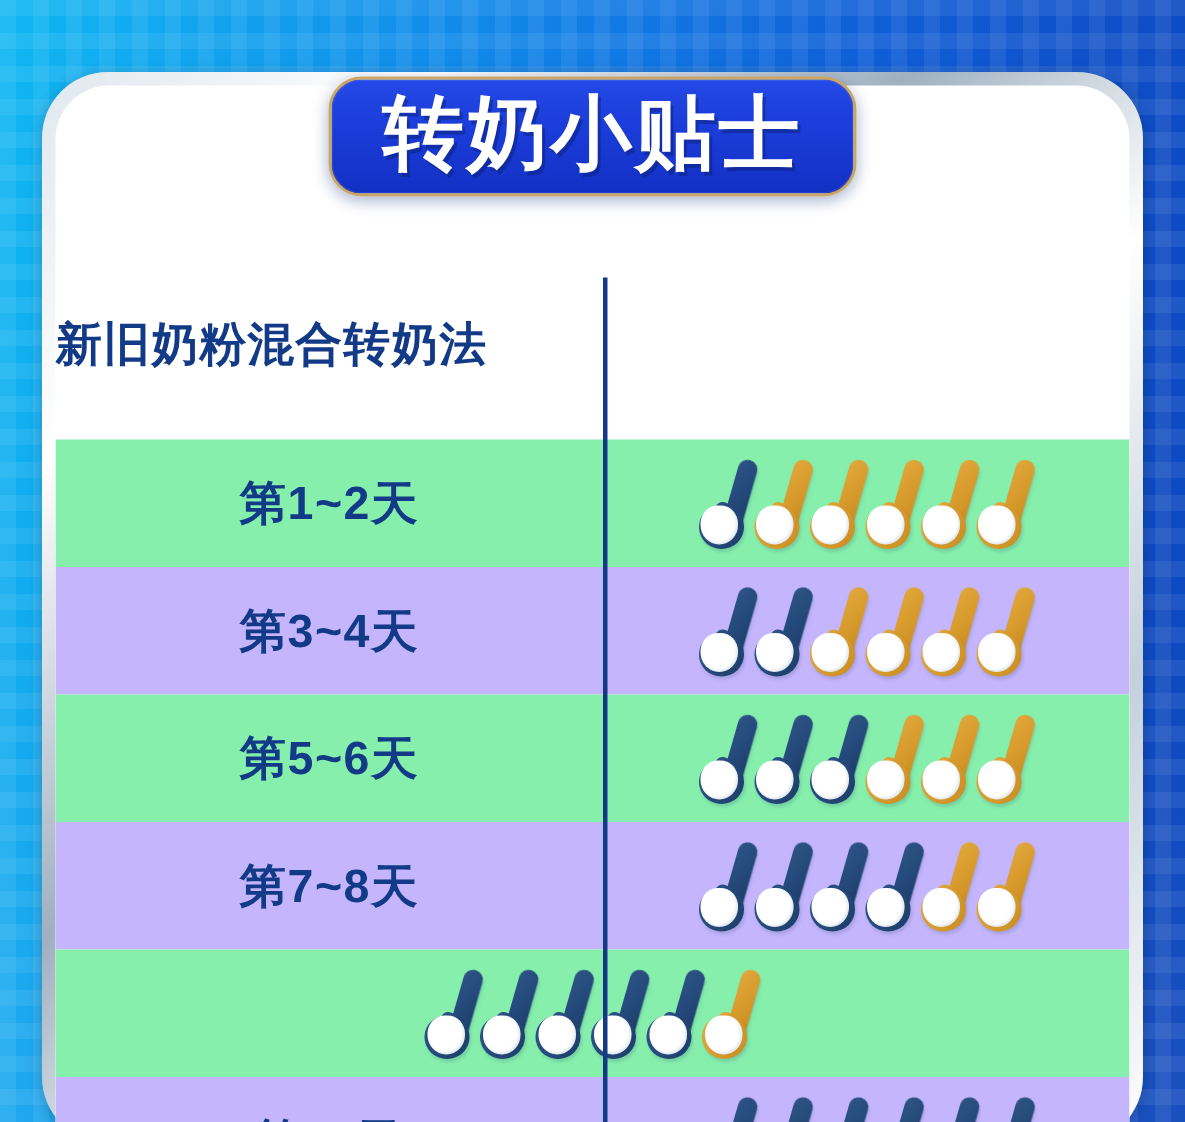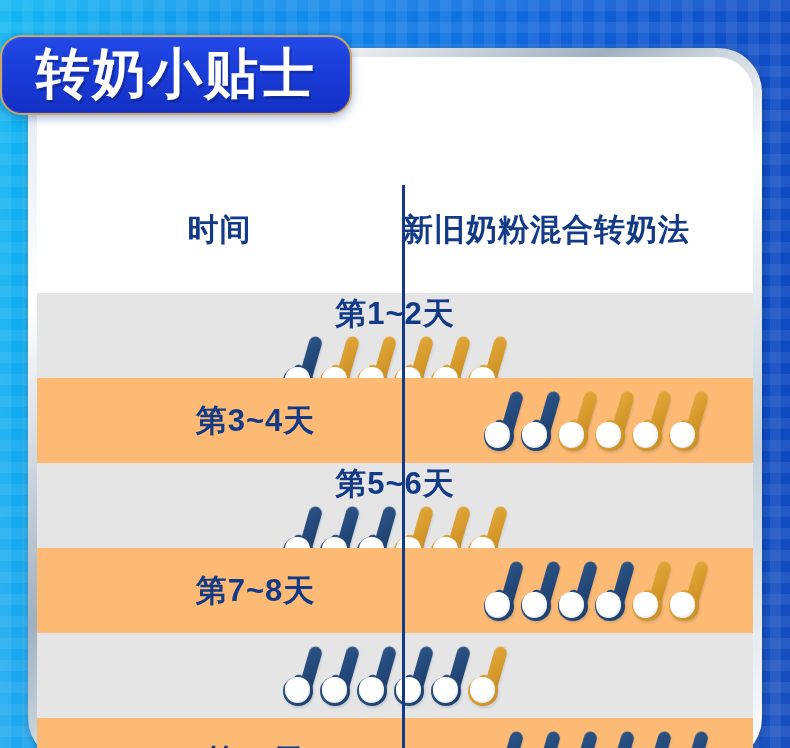--- a/index.html
+++ b/index.html
@@ -36,22 +36,22 @@
   }
   #card{
     position:absolute;left:9px;top:9px;right:9px;bottom:0;
     border-radius:36px 36px 0 0;
     background:#ffffff;
     overflow:hidden;
   }
 
   
   #banner-wrap{
-    position:absolute;left:0;right:0;top:35px;
-    display:flex;justify-content:flex-start;z-index:6;
+    position:absolute;left:0;right:0;top:51px;
+    display:flex;justify-content:center;z-index:6;
   }
   #banner{
     position:relative;
     padding:9px 34px 13px;
     border-radius:22px;
     background:linear-gradient(180deg,#2449e6 0%,#1a3cd8 45%,#1330c4 100%);
     border:2px solid #c9a663;
     box-shadow:0 3px 10px rgba(0,40,120,.35), inset 0 0 0 1px rgba(255,255,255,.08);
   }
   #banner-text{
@@ -81,22 +81,22 @@
   #divider{
     position:absolute;left:365px;top:18px;bottom:-520px;
     width:3px;background:#123a86;z-index:4;
   }
 
   .row{
     height:85px;
     display:flex;align-items:center;
     position:relative;
   }
-  .row.odd { background:#e5e5e5;flex-direction:column; }
-  .row.even{ background:#fdba74;padding-left:36px; }
+  .row.odd { background:#86efac; }
+  .row.even{ background:#c4b5fd; }
 
   .cell-time{
     width:365px;display:flex;align-items:center;justify-content:center;
     font-size:31px;font-weight:bold;color:#123a86;letter-spacing:1px;
     white-space:nowrap;
   }
   .cell-spoons{
     flex:1;display:flex;align-items:center;justify-content:center;
     gap:0px;padding-right:6px;
   }
@@ -144,21 +144,20 @@
   <div id="bg-grid"></div>
   <div id="bg-fade"></div>
 </div>
 
 <div id="card-frame">
   <div id="card">
 
     <div id="table">
 
       <div id="head-row">
-        <div class="head-cell" id="head-time">时间</div>
         <div class="head-cell" id="head-method">新旧奶粉混合转奶法</div>
       </div>
 
       <div id="divider"></div>
 
       <div id="rows">
           <div class="row odd">
             <div class="cell-time">第1~2天</div>
             <div class="cell-spoons">
               <div class="spoon blue">

